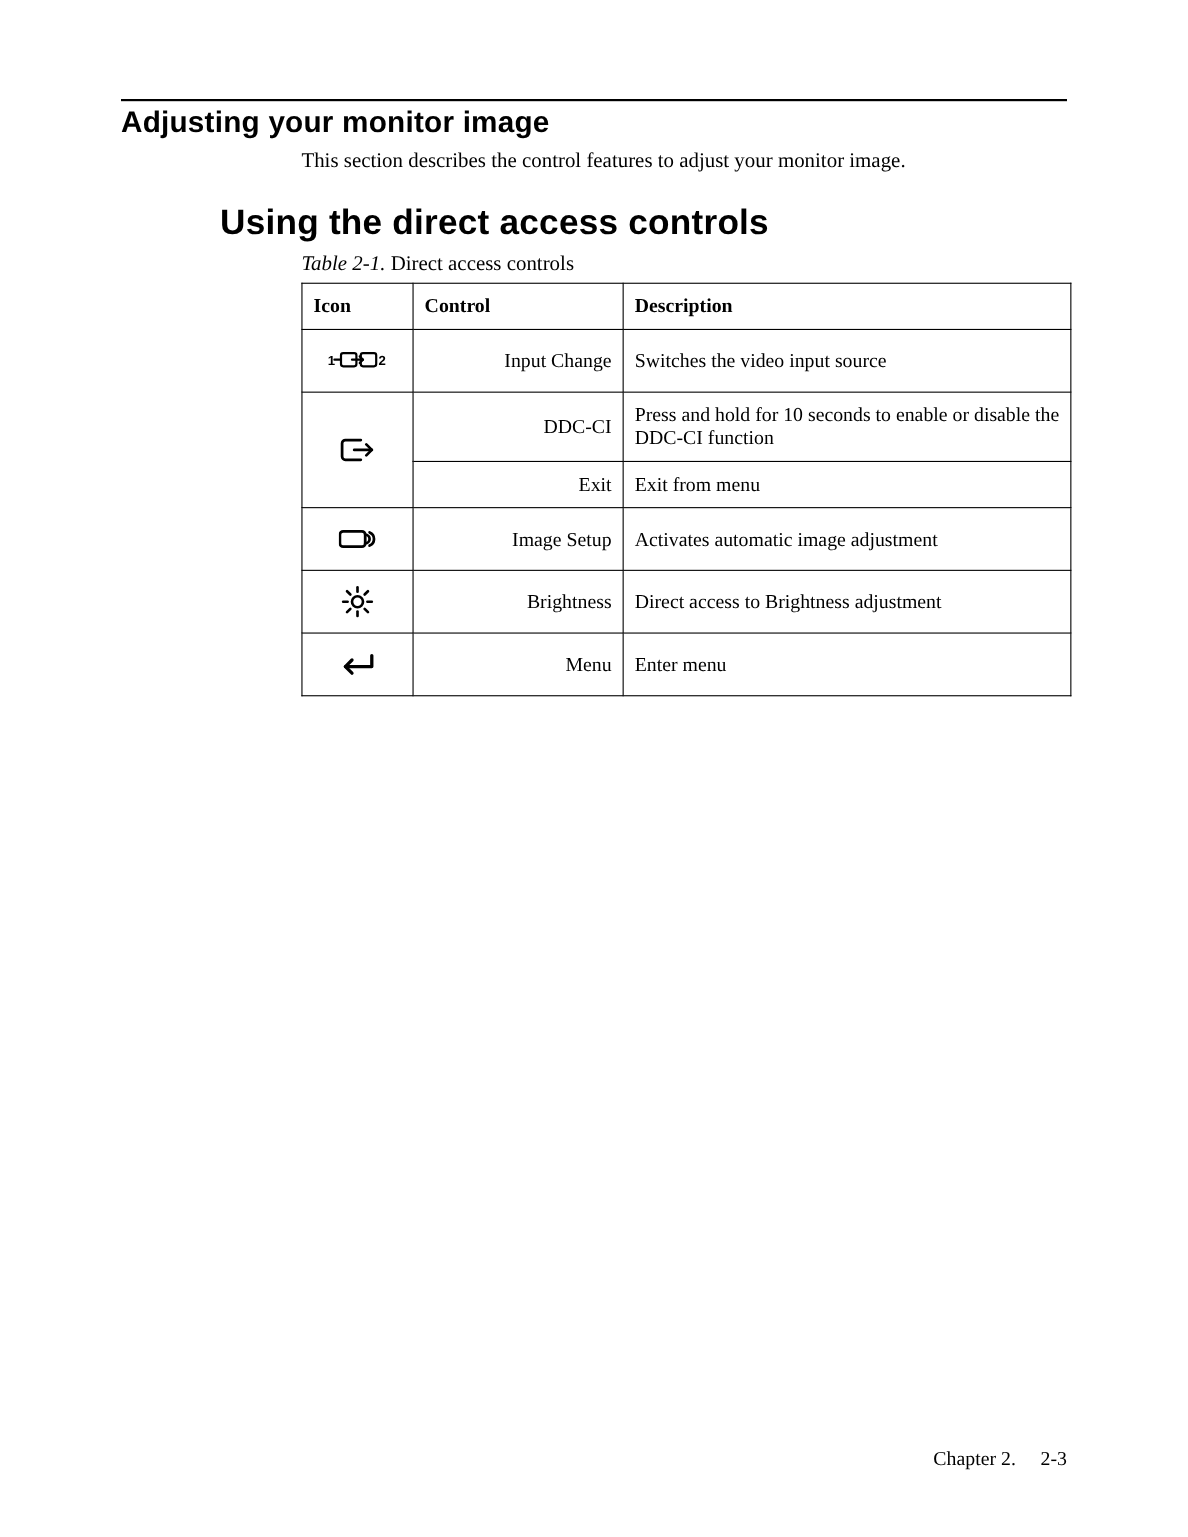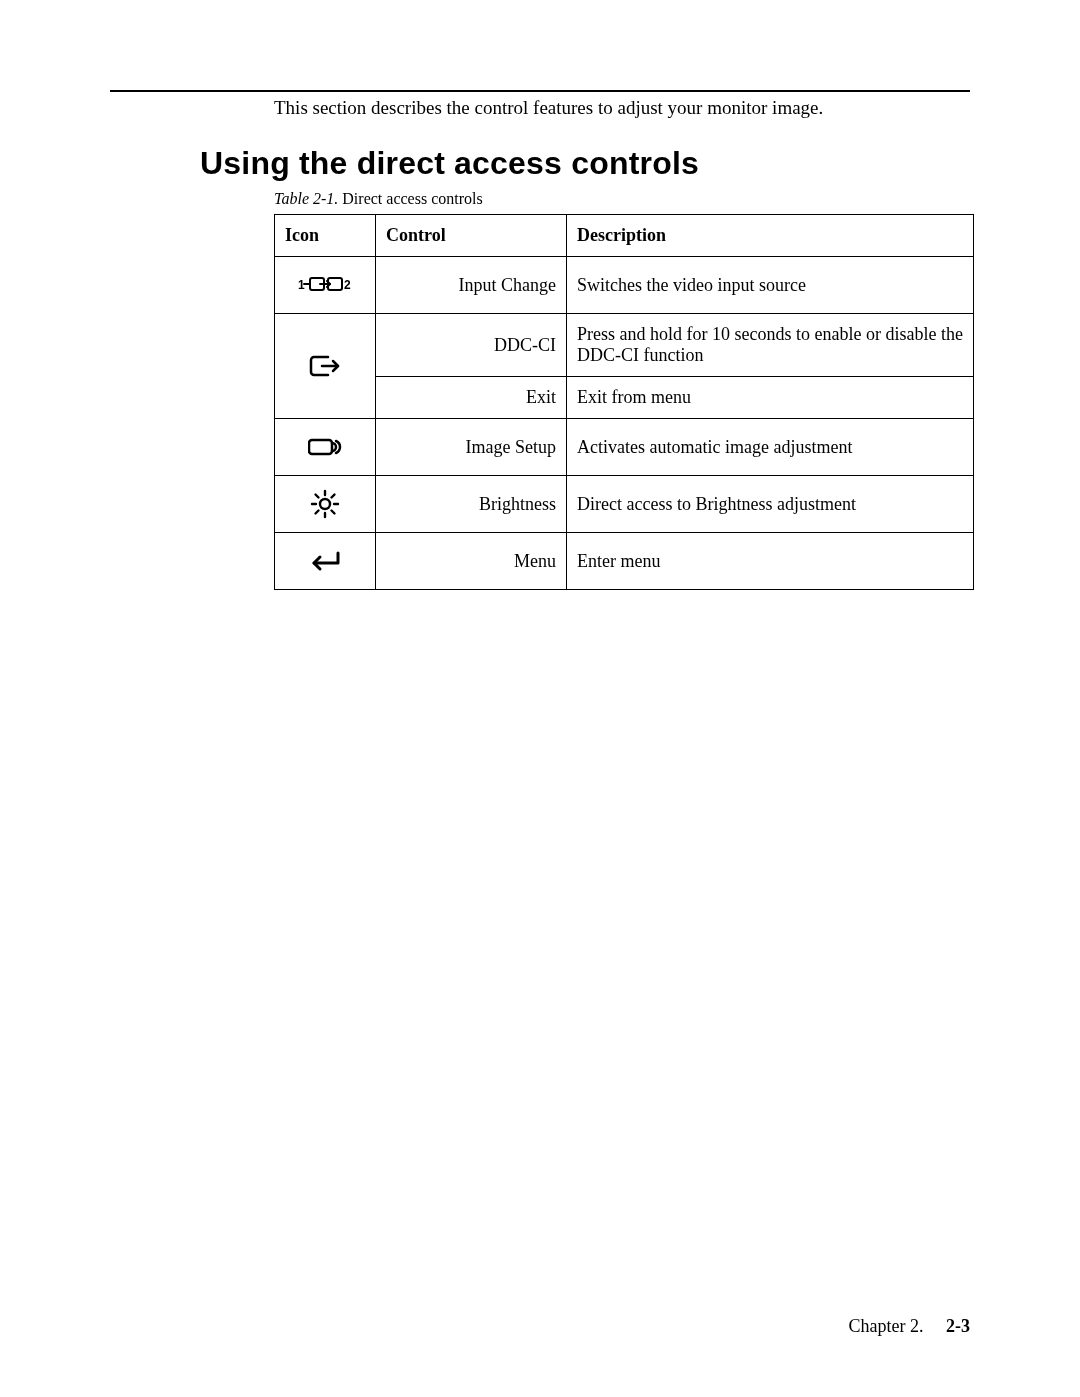--- a/index.html
+++ b/index.html
@@ -38,21 +38,21 @@
     margin: 26px 0 8px 90px;
     letter-spacing: 0.2px;
   }
   .body-text {
     font-size: 19px;
     line-height: 1.22;
     margin: 0 0 0 164px;
     max-width: 700px;
   }
   .table-caption {
-    font-size: 16px;
+    font-size: 19px;
     margin: 2px 0 6px 164px;
   }
   .table-caption .caption-label {
     font-style: italic;
   }
   table.controls {
     border-collapse: collapse;
     margin-left: 164px;
     width: 700px;
     font-size: 18px;
@@ -79,31 +79,32 @@
   table.controls td.desc-cell {
   }
   .footer {
     position: absolute;
     bottom: 60px;
     right: 110px;
     font-size: 18px;
     text-align: right;
   }
   .footer .page-no {
-    font-weight: 700;
+    font-weight: 400;
     margin-left: 18px;
     margin-top: 48px;
   }
   svg.ic { display: inline-block; vertical-align: middle; }
 </style>
 </head>
 <body>
 
 <div class="page">
   <hr class="top-rule">
+  <h1 class="section-title">Adjusting your monitor image</h1>
 
   <p class="body-text">This section describes the control features to adjust your monitor image.</p>
 
   <h2 class="subsection-title">Using the direct access controls</h2>
 
 
   <p class="table-caption">
     <span class="caption-label">Table 2-1.</span>
     <span>Direct access controls</span>
   </p>

